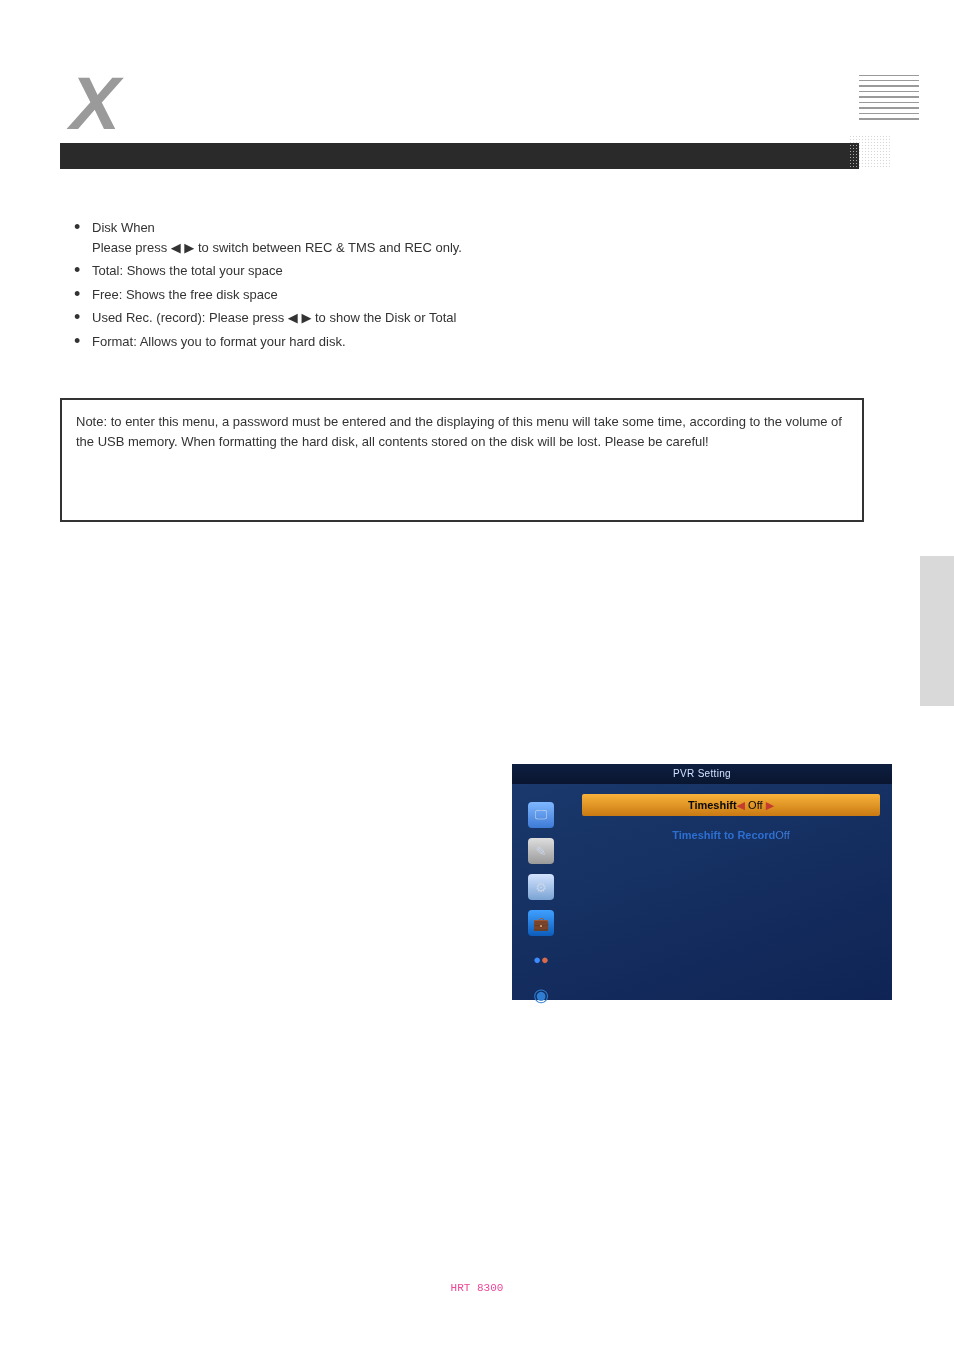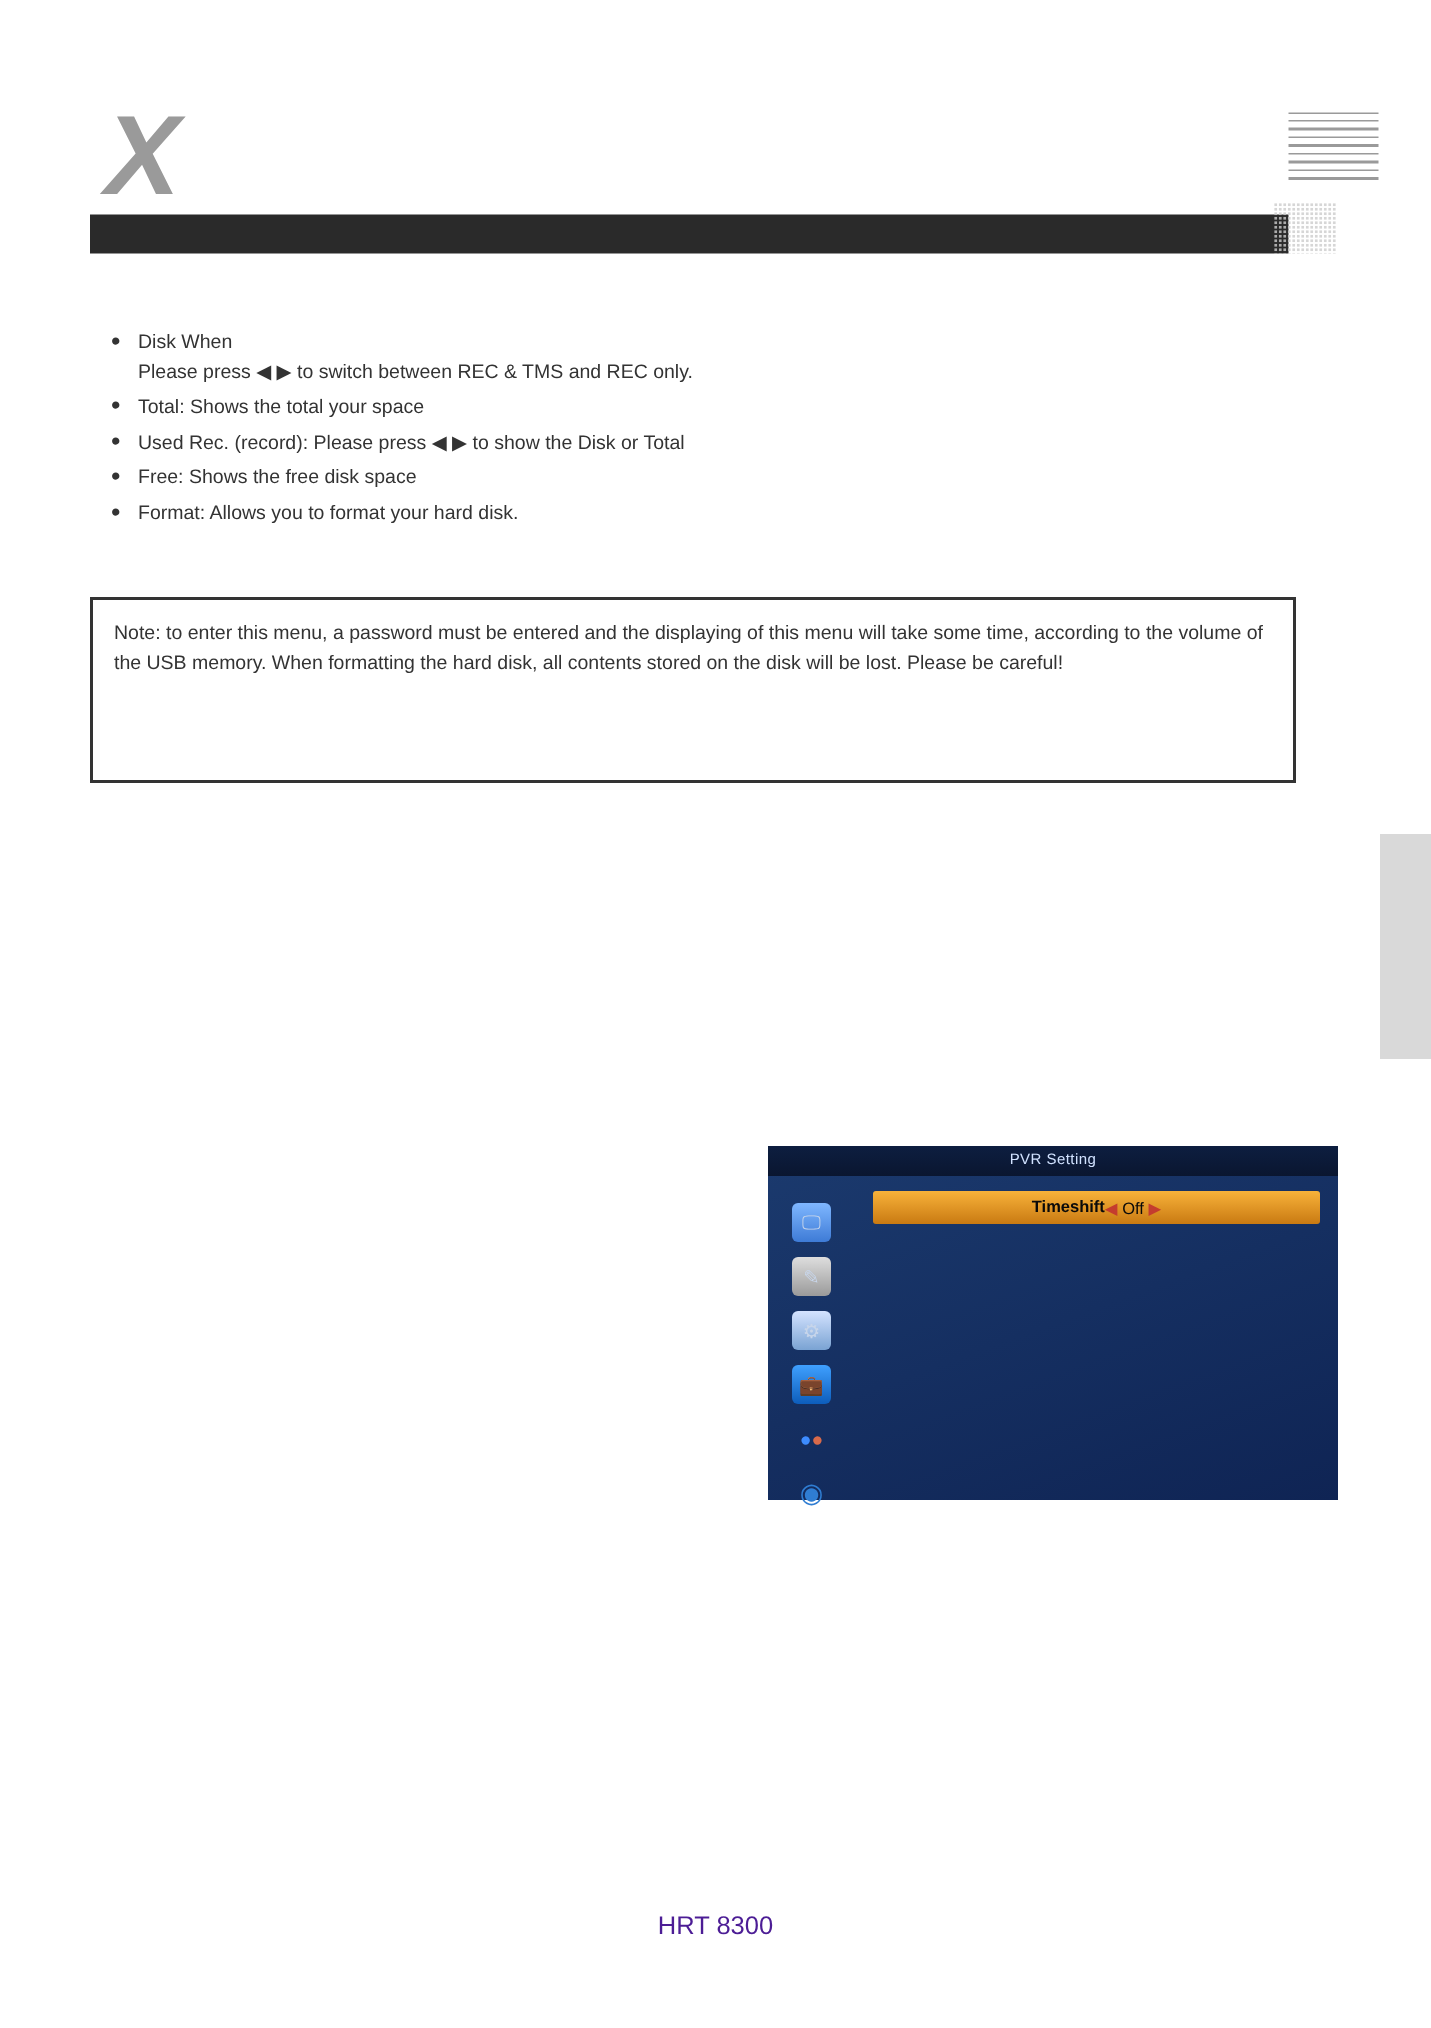--- a/index.html
+++ b/index.html
@@ -166,23 +166,23 @@
     .row-normal .value { color: #3d7ad4; }
 
     .pvr-row .label { font-weight: bold; }
 
     
     .footer {
       position: absolute;
       bottom: 58px;
       left: 0; right: 0;
       text-align: center;
-      font-family: Liberation Sans, sans-serif;
-      font-size: 17px;
-      color: #4c1d95;
+      font-family: Liberation Mono, monospace;
+      font-size: 11px;
+      color: #ec4899;
     }
 
   </style>
 </head>
 <body>
 
 <div class="page-container">
   <div class="logo-x"></div>
 
   <div class="lines-right">
@@ -202,24 +202,24 @@
 
   <div class="bullet-list">
     <div class="item">
       <span>Disk When</span><br>
       <span>Please press ◀ ▶ to switch between REC &amp; TMS and REC only.</span>
     </div>
     <div class="item">
       <span>Total: Shows the total your space</span>
     </div>
     <div class="item">
+      <span>Free: Shows the free disk space</span>
+    </div>
+    <div class="item">
       <span>Used Rec. (record): Please press ◀ ▶ to show the Disk or Total</span>
-    </div>
-    <div class="item">
-      <span>Free: Shows the free disk space</span>
     </div>
     <div class="item">
       <span>Format: Allows you to format your hard disk.</span>
     </div>
   </div>
 
   <div class="note-box">
     <span class="title">Note:</span><span> to enter this menu, a password must be entered and the displaying of this menu will take some time, according to the volume of the USB memory. When formatting the hard disk, all contents stored on the disk will be lost. Please be careful!</span>
   </div>
 
@@ -239,16 +239,20 @@
 
     <div class="pvr-row row-highlight">
       <span class="label">Timeshift</span>
       <span>
         <span class="arrow-small">◀</span>
         <span class="value">Off</span>
         <span class="arrow-small">▶</span>
       </span>
     </div>
 
+    <div class="pvr-row row-normal">
+      <span class="label">Timeshift to Record</span>
+      <span class="value">Off</span>
+    </div>
   </div>
 
   <div class="footer">HRT 8300</div>
 </div>
 
 </body></html>

